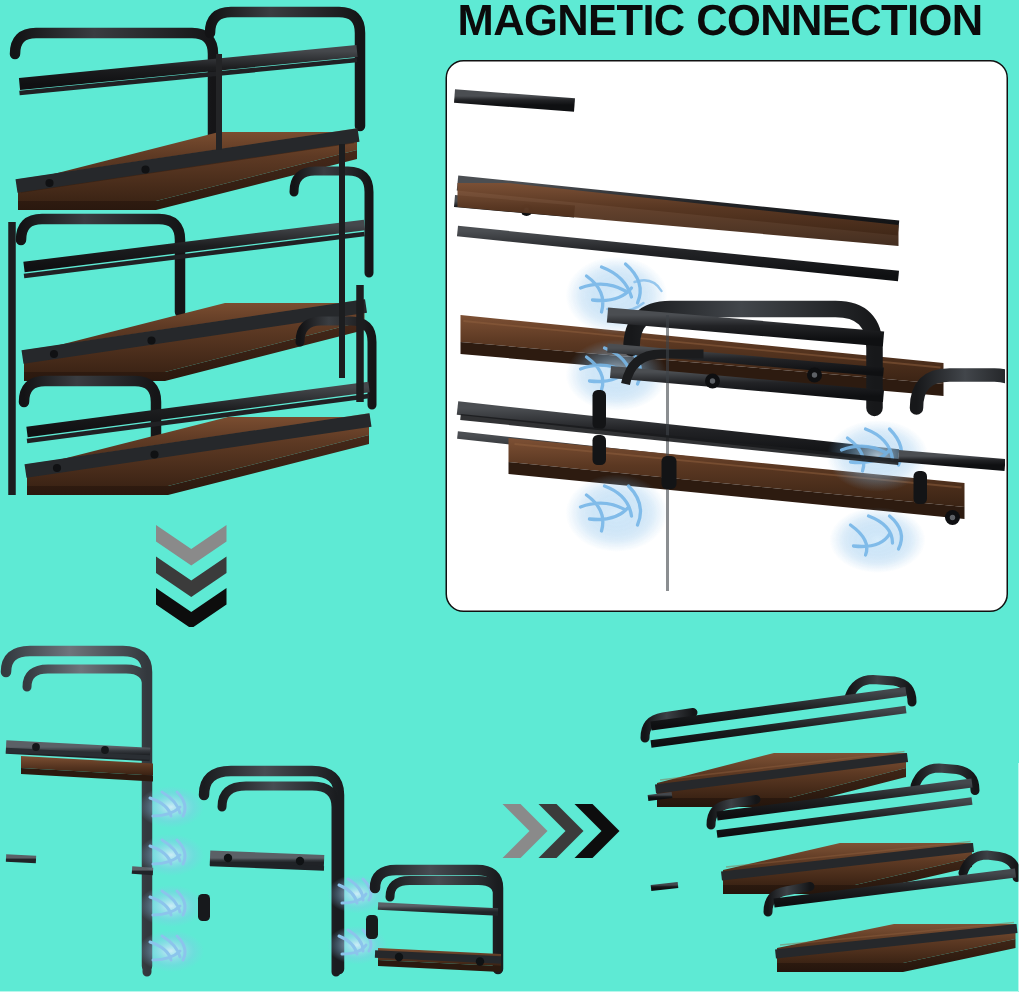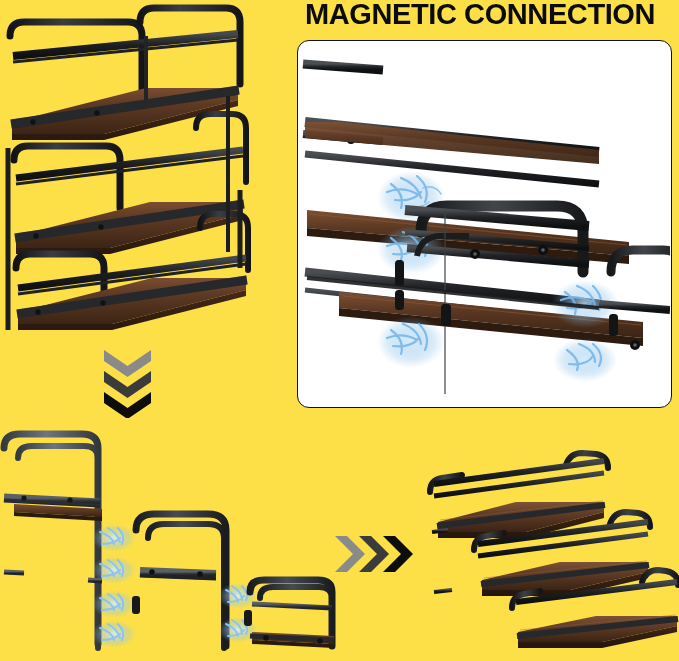--- a/index.html
+++ b/index.html
@@ -1,19 +1,19 @@
 <!DOCTYPE html>
 <html><head>
 <meta charset="utf-8">
 <style>
   html,body{margin:0;padding:0;background:#ffffff;}
   body{width:679px;height:661px;position:relative;overflow:hidden;
        font-family:"Liberation Sans","DejaVu Sans",sans-serif;}
 
-  #page{position:absolute;inset:0;background:#fde047;}
+  #page{position:absolute;inset:0;background:#5eead4;}
 
   
   #title{
     position:absolute;left:305px;top:-3px;width:372px;height:34px;
     font-size:29px;font-weight:bold;letter-spacing:-0.4px;
     color:#0b0b0b;line-height:34px;white-space:nowrap;
     font-family:"Liberation Sans","DejaVu Sans",sans-serif;
   }
 
   

